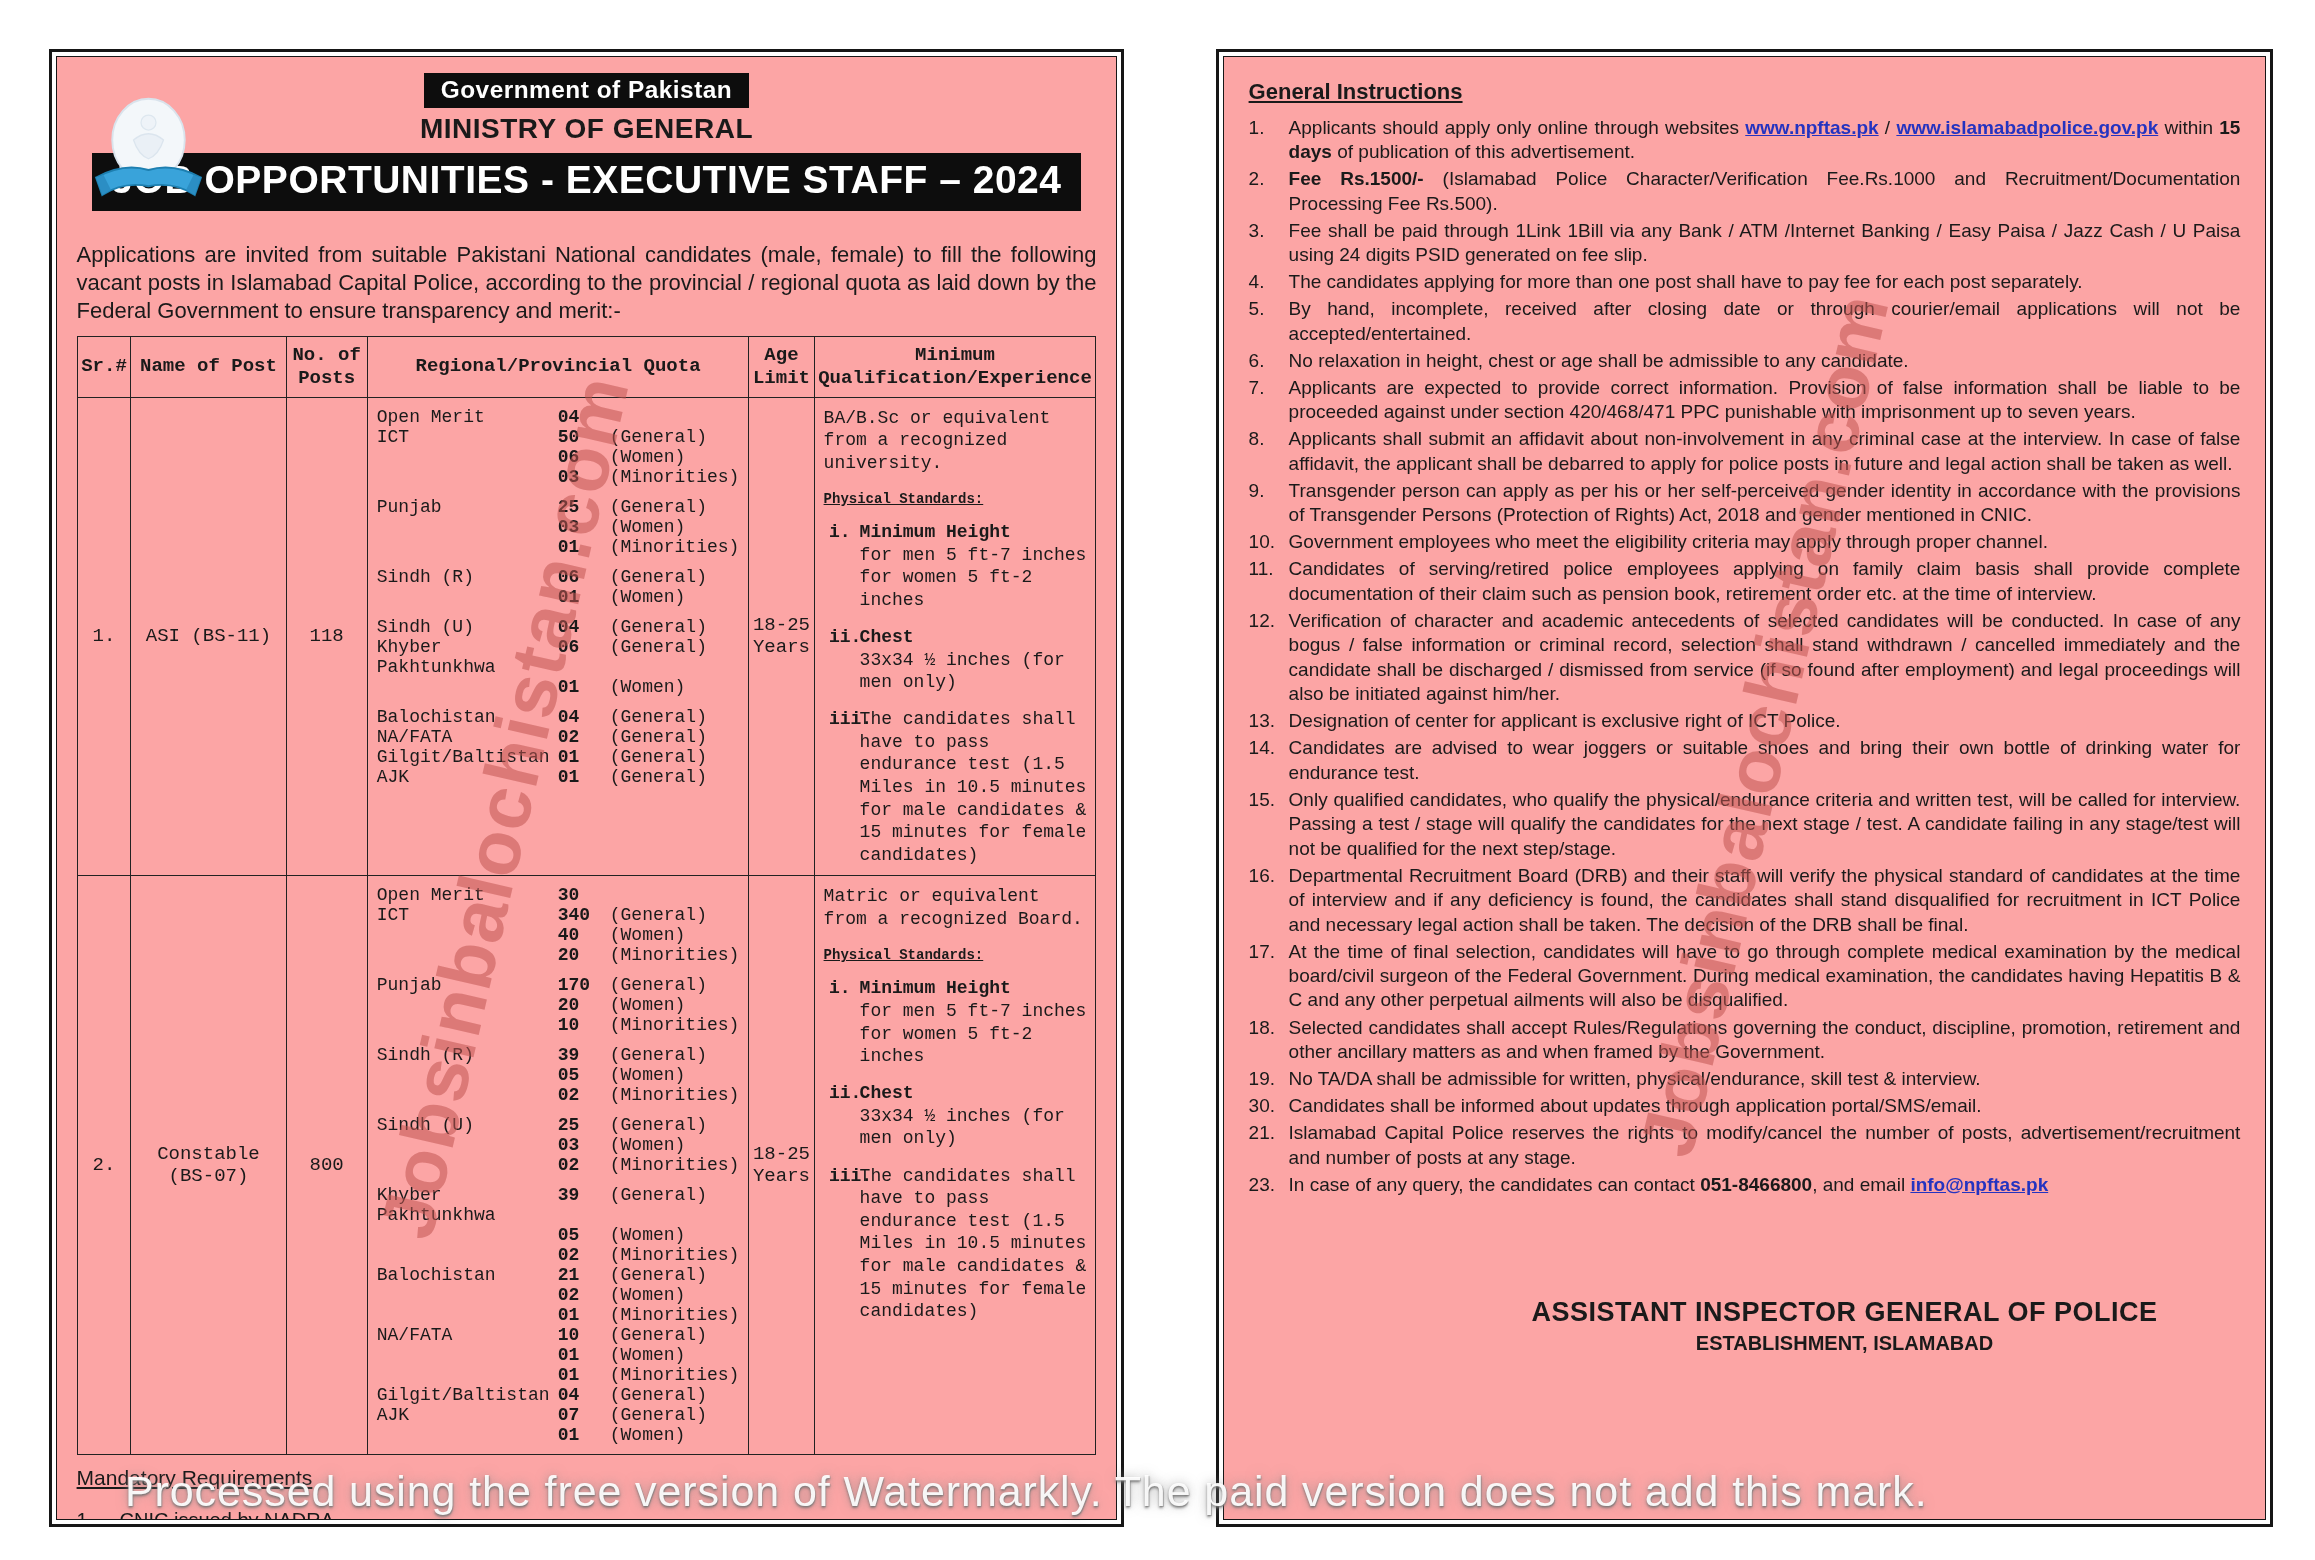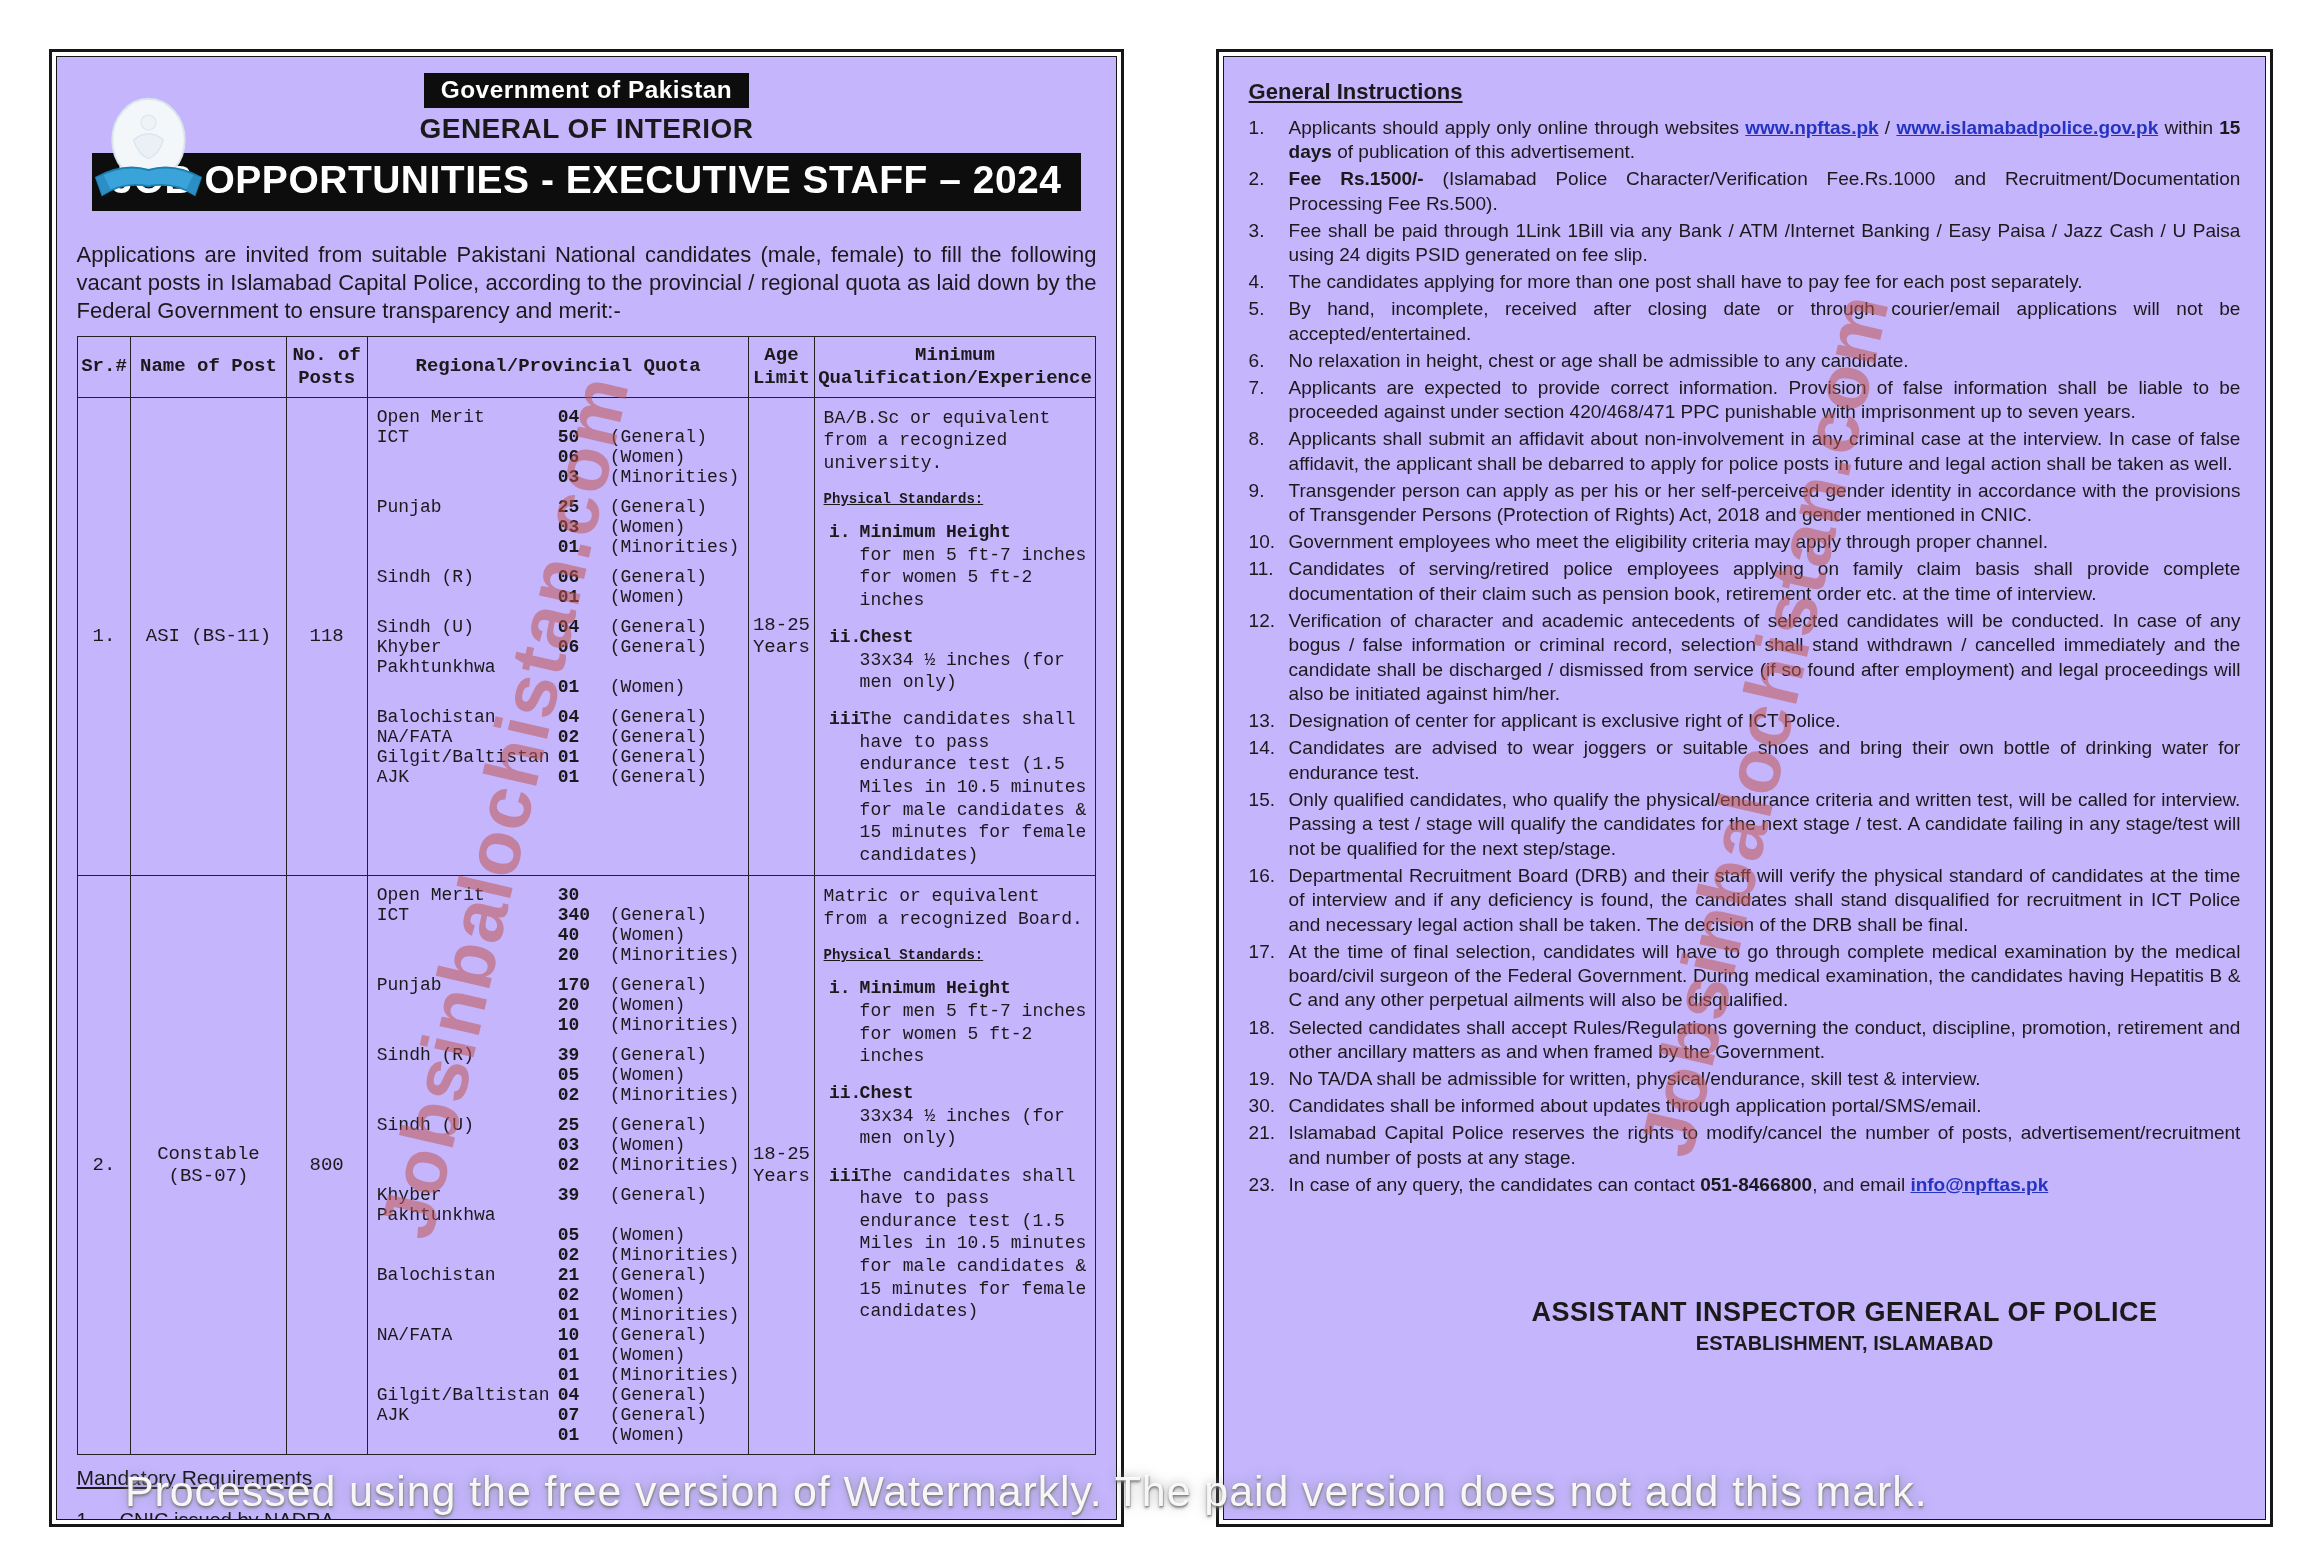--- a/index.html
+++ b/index.html
@@ -5,21 +5,21 @@
   * { box-sizing: border-box; margin: 0; padding: 0; }
   html,body { width:2316px; height:1560px; }
   body {
     position: relative;
     background: #ffffff;
     font-family: "Liberation Sans", sans-serif;
     color: #1a1a1a;
     overflow: hidden;
   }
   .page { position: absolute; background: #fefefe; border: 3.6px solid #161616; padding: 3.6px; z-index: 1; }
-  .page-inner { border: 1.8px solid #161616; width: 100%; height: 100%; padding: 12.7px 20px; position: relative; overflow: hidden; background:#c4b5fd; }
+  .page-inner { border: 1.8px solid #161616; width: 100%; height: 100%; padding: 12.7px 20px; position: relative; overflow: hidden; background:#fca5a5; }
   .page-left  { left: 49px;  top: 49px; width: 1075px; height: 1478px; }
   .page-right { left: 1216px; top: 49px; width: 1057px; height: 1478px; }
   .page-right .page-inner { border-width: 0.9px; padding: 22px 25px; }
 
   
   .lp-header { position: relative; text-align: center; padding-top: 3.6px; min-height: 159px; }
   .crest { position: absolute; left: 9px; top: 20px; width: 125px; height: 127px; }
   .bar-dark { display: inline-block; background: #0d0d0d; color: #fff; font-weight: bold; }
   .govt-bar { font-size: 24.4px; padding: 2.7px 16.3px 4.5px; letter-spacing: 0.5px; }
   .ministry { font-size: 28px; font-weight: bold; margin-top: 5.4px; letter-spacing: 0.5px; }
@@ -92,21 +92,21 @@
         <ellipse cx="50" cy="40" rx="29" ry="33" fill="#f3f7fa" stroke="#d9e3ec" stroke-width="1.5"></ellipse>
         <circle cx="50" cy="26" r="6" fill="#eef3f8" stroke="#dde7ef" stroke-width="1"></circle>
         <path d="M38 40 Q50 30 62 40 Q58 52 50 55 Q42 52 38 40 Z" fill="#eaf0f6" stroke="#dbe5ee" stroke-width="1"></path>
         <path d="M8 70 Q30 58 50 64 Q70 58 92 70 L87 84 Q70 73 50 77 Q30 73 13 84 Z" fill="#39a3da" stroke="#1d7fb0" stroke-width="1.5"></path>
         <path d="M8 70 L13 84 L20 80 L14 68 Z" fill="#2b8ec4"></path>
         <path d="M92 70 L87 84 L80 80 L86 68 Z" fill="#2b8ec4"></path>
       </svg>
       <div>
         <span class="bar-dark govt-bar">Government of Pakistan</span>
       </div>
-      <div class="ministry">GENERAL OF INTERIOR</div>
+      <div class="ministry">MINISTRY OF GENERAL</div>
       <div>
         <span class="bar-dark title-bar">JOB OPPORTUNITIES - EXECUTIVE STAFF – 2024</span>
       </div>
     </div>
 
     <p class="intro">Applications are invited from suitable Pakistani National candidates (male, female) to fill the following vacant posts in Islamabad Capital Police, according to the provincial / regional quota as laid down by the Federal Government to ensure transparency and merit:-</p>
 
     <table class="posts">
       <colgroup>
         <col style="width:47px">

